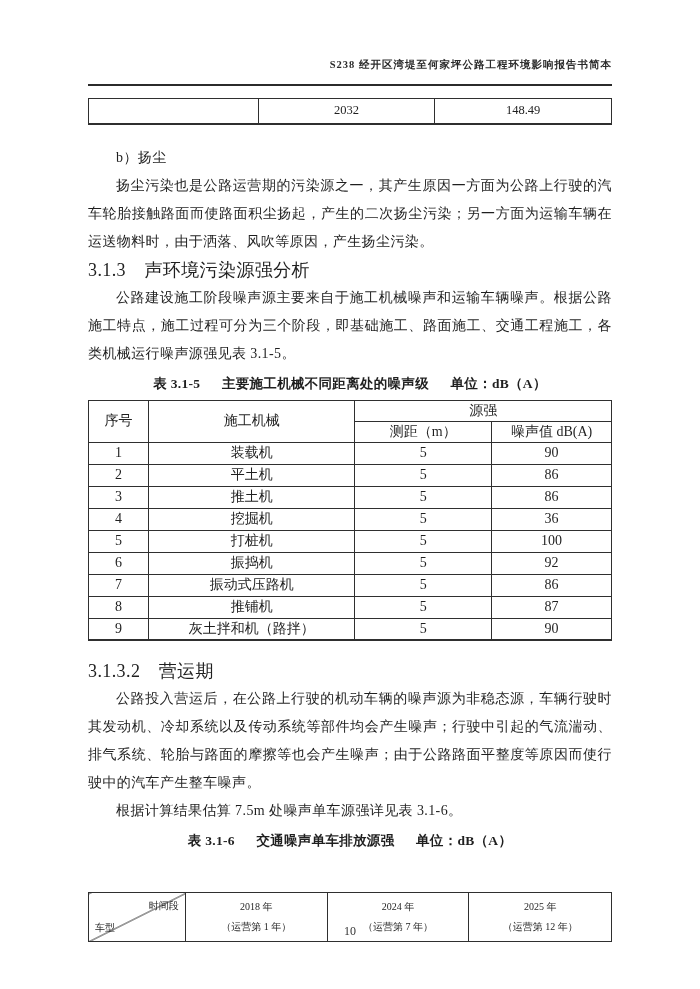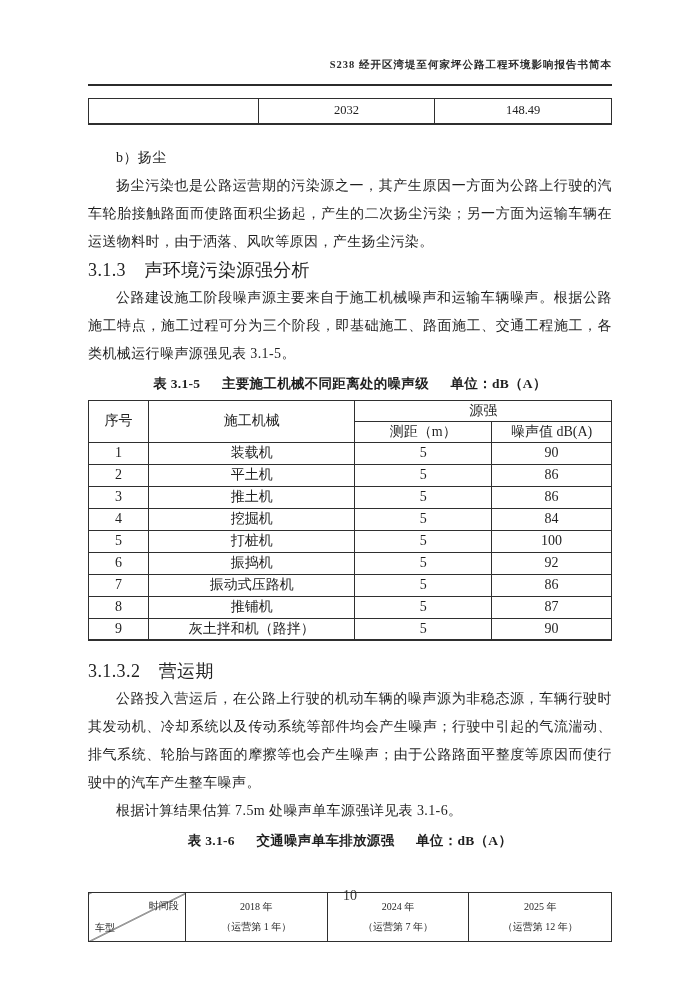--- a/index.html
+++ b/index.html
@@ -104,23 +104,23 @@
       #3a3a3a calc(50% + 0.6px),
       transparent calc(50% + 0.6px));
   }
   .diag-top   { position: absolute; top: 3px; right: 6px; }
   .diag-bottom{ position: absolute; bottom: 3px; left: 6px; }
   
   .page-number {
     position: absolute;
     left: 0;
     right: 0;
-    top: 888px;
-    text-align: center;
-    font-size: 14px;
+    top: 924px;
+    text-align: center;
+    font-size: 12px;
     color: #333;
   }
   .mt-sect { margin-top: 16px; }
 </style>
 </head>
 <body>
 
 <div class="page">
 
   <div class="running-header">S238 经开区湾堤至何家坪公路工程环境影响报告书简本</div>
@@ -185,21 +185,21 @@
     <tr class="data-row">
       <td>3</td>
       <td>推土机</td>
       <td>5</td>
       <td>86</td>
     </tr>
     <tr class="data-row">
       <td>4</td>
       <td>挖掘机</td>
       <td>5</td>
-      <td>84</td>
+      <td>36</td>
     </tr>
     <tr class="data-row">
       <td>5</td>
       <td>打桩机</td>
       <td>5</td>
       <td>100</td>
     </tr>
     <tr class="data-row">
       <td>6</td>
       <td>振捣机</td>

